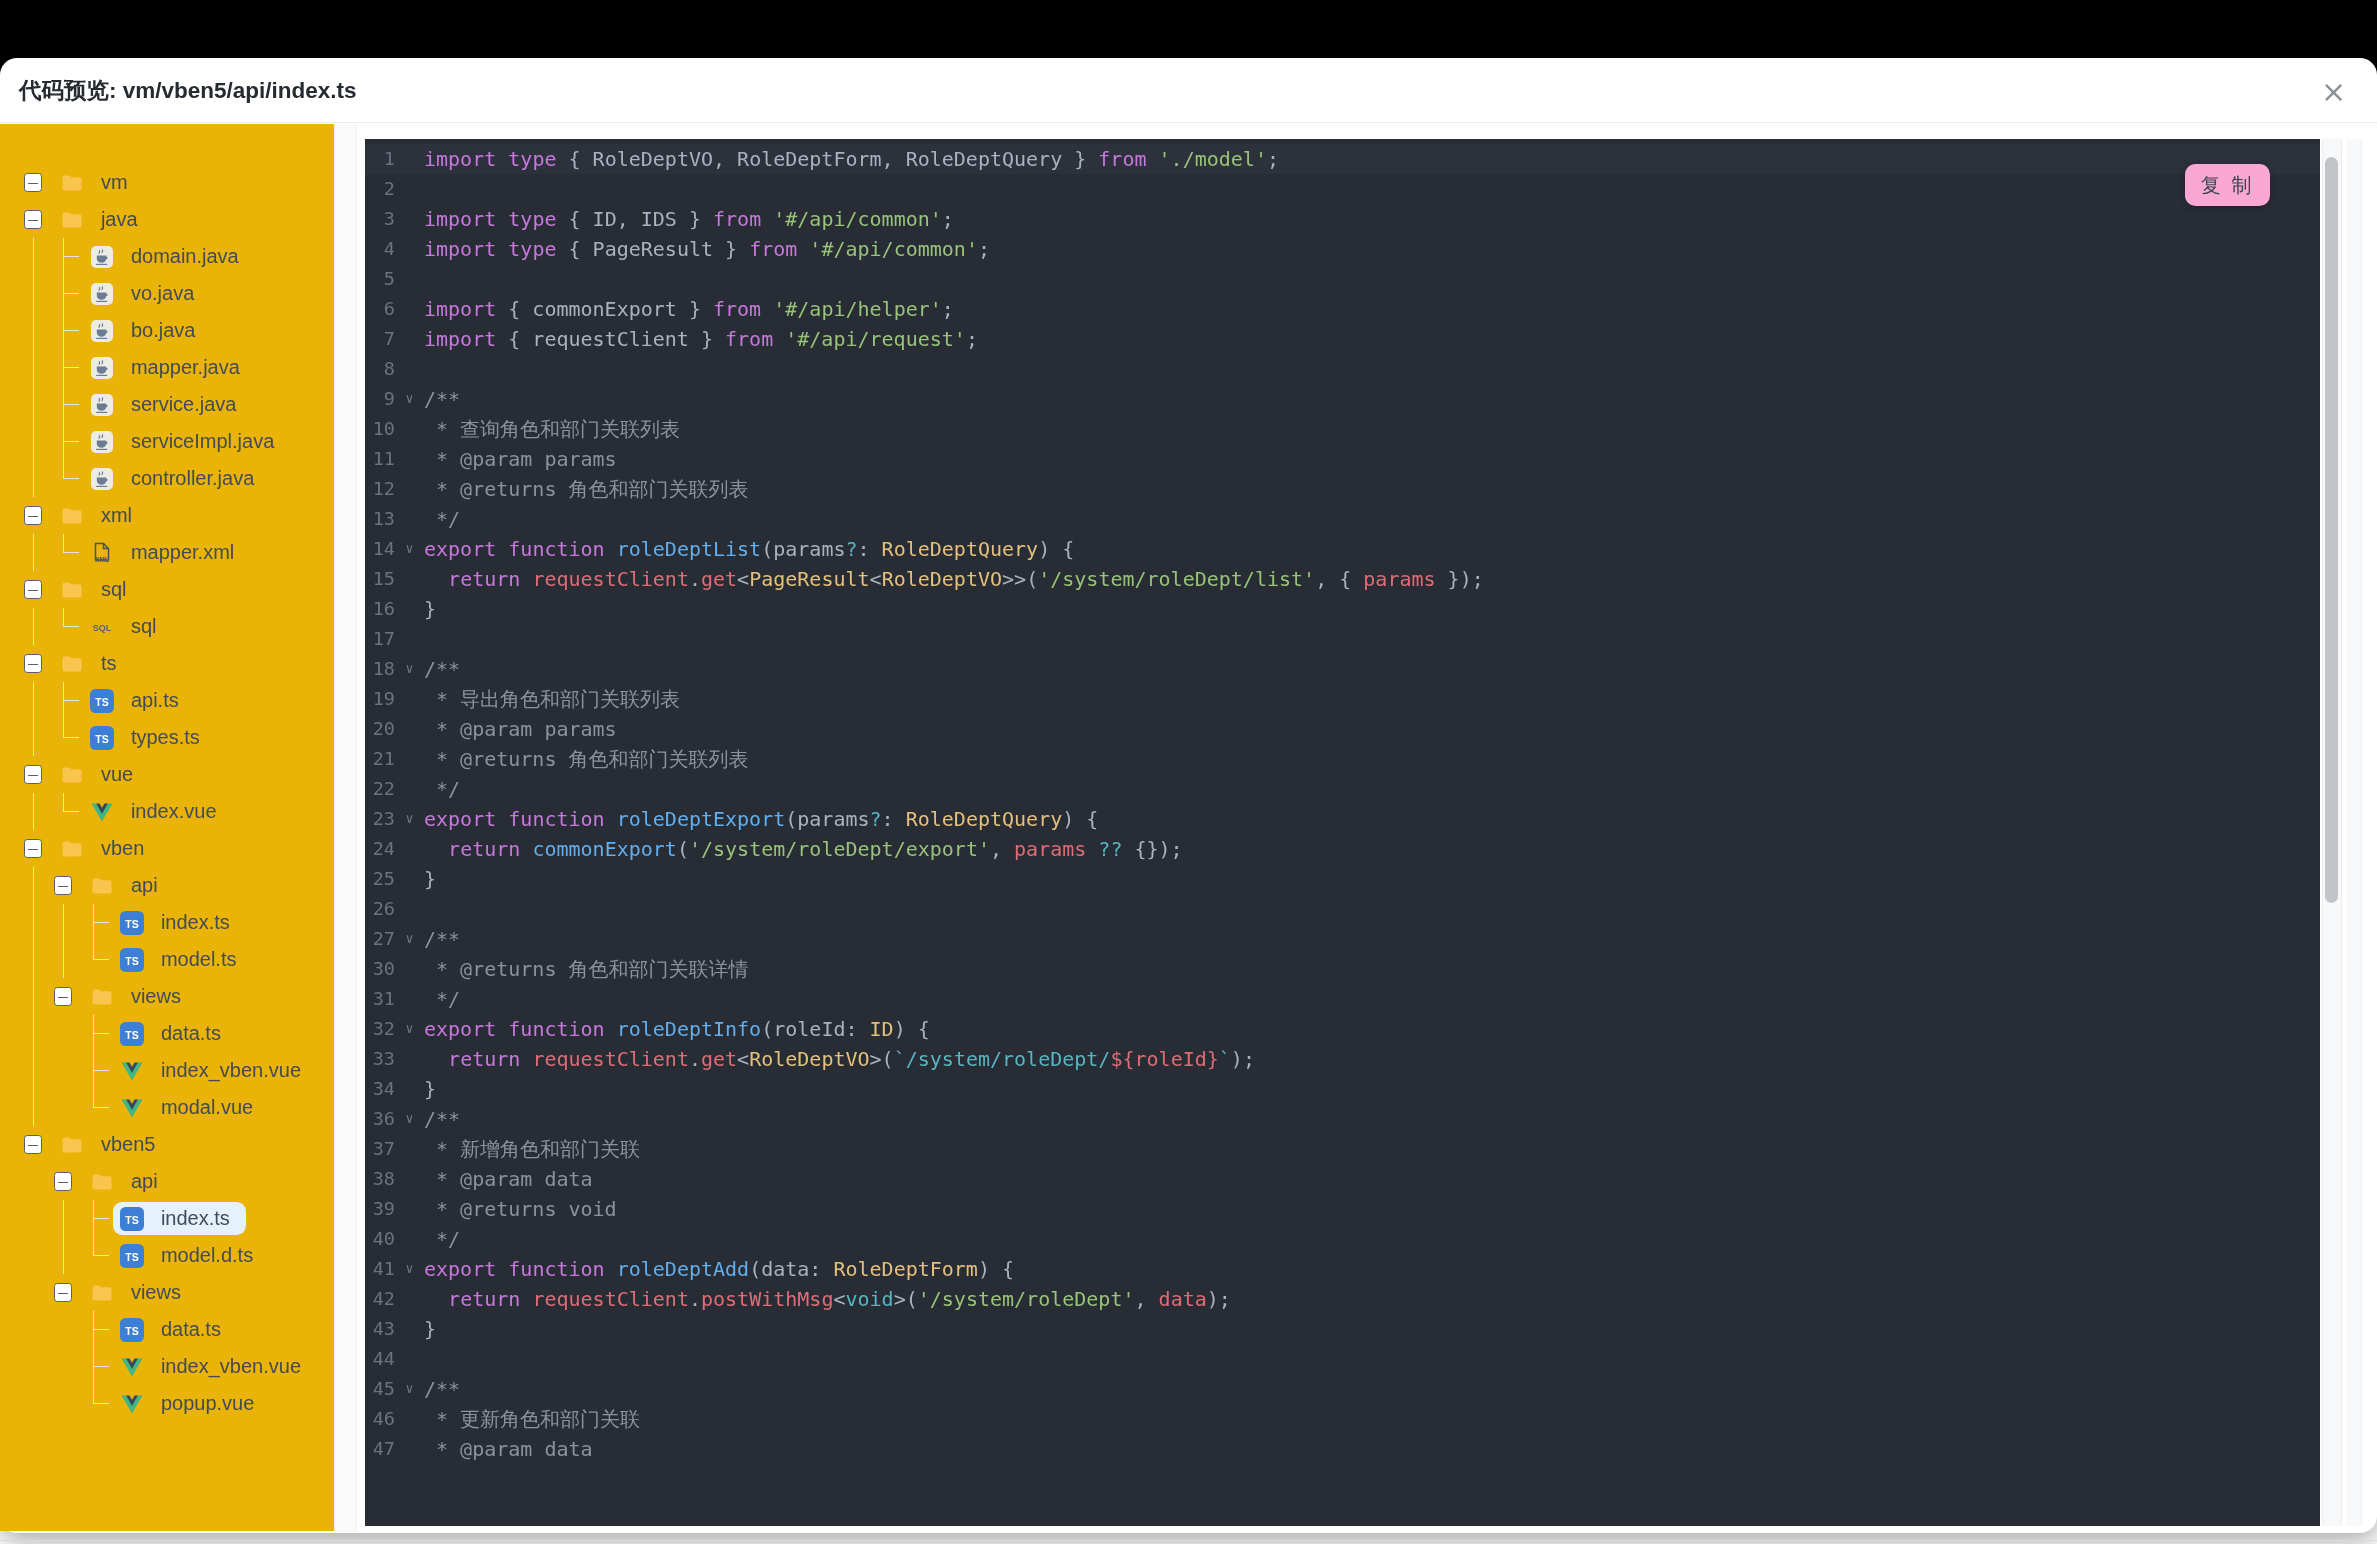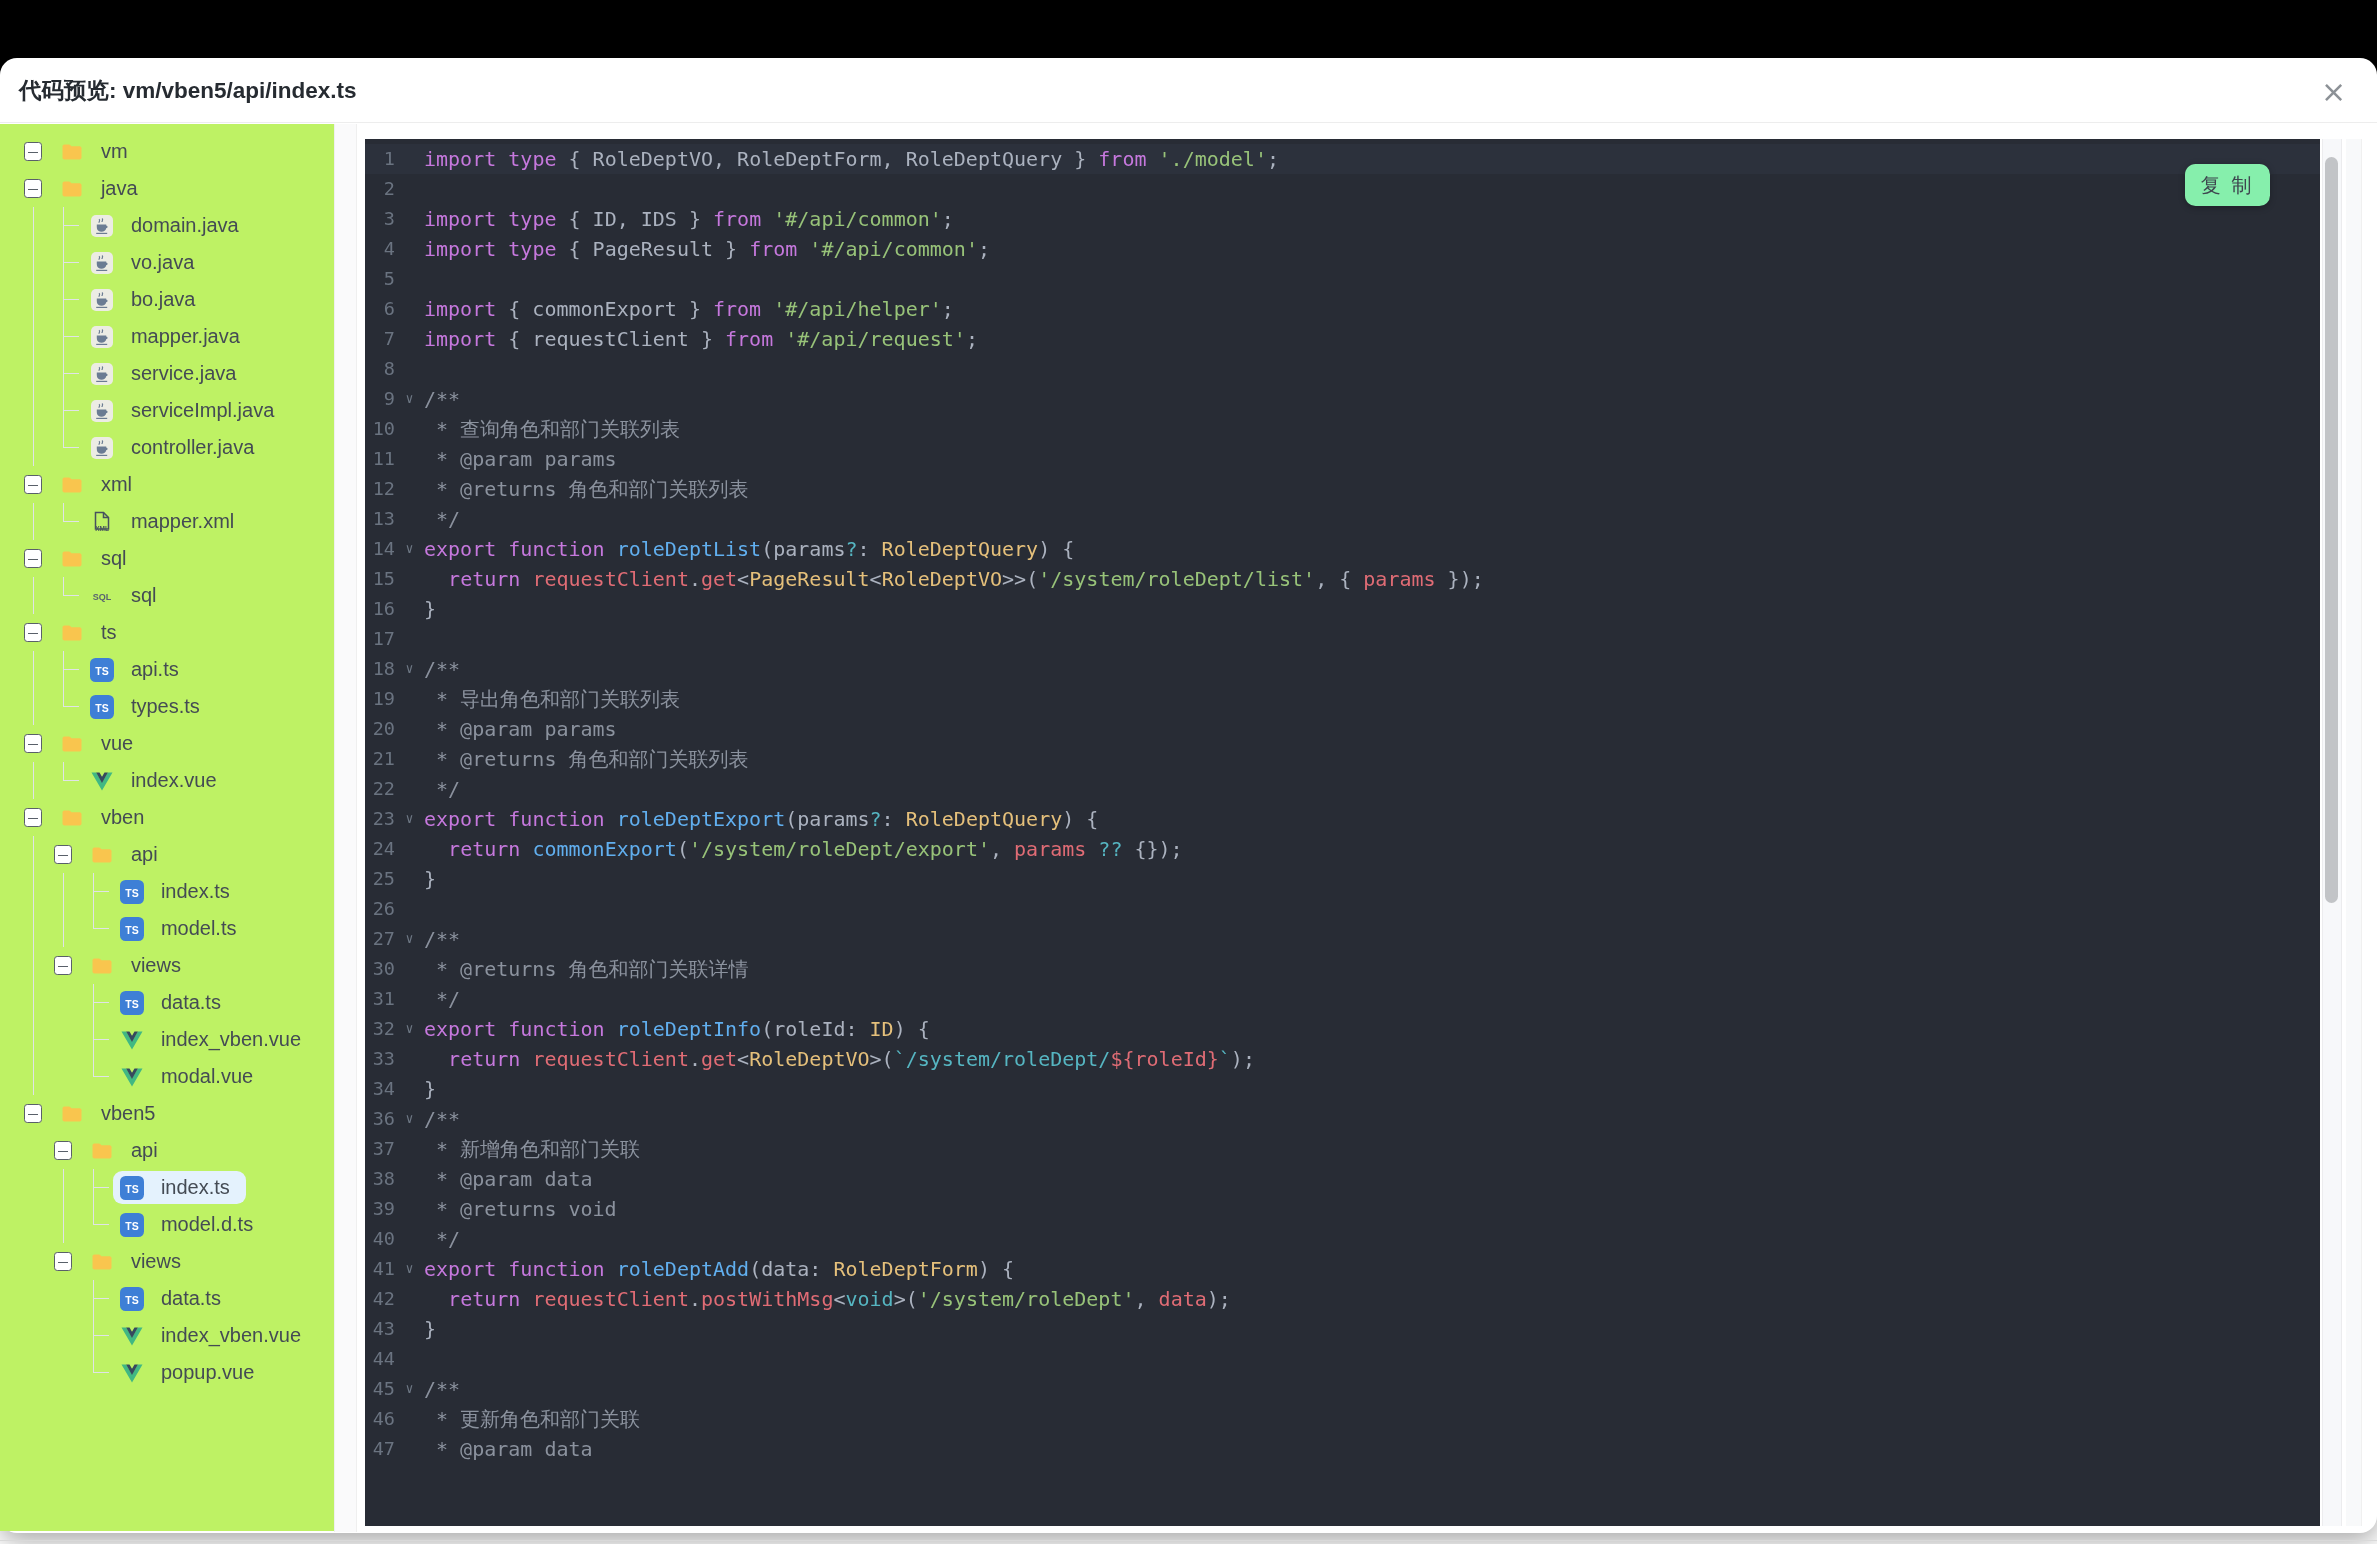--- a/index.html
+++ b/index.html
@@ -12,21 +12,21 @@
   .top-black{position:absolute;left:0;top:0;width:2377px;height:86px;background:#000}
   .bottom-hairline{position:absolute;left:0;top:1540px;width:2377px;height:1.3px;background:#D9D9D9}
   .modal{position:absolute;left:0;top:58px;width:2377px;height:1475px;background:#fff;border-radius:17px;
          box-shadow:0 8px 26.4px rgba(0,0,0,.35)}
   .modal-header{position:absolute;left:0;top:0;width:100%;height:65px;border-bottom:1.3px solid #EDEDED;
                 display:flex;align-items:center;padding:0 19px}
   .modal-title{font-size:22.5px;font-weight:700;color:#262B31}
   .close-btn{position:absolute;right:22.5px;top:12px;width:42px;height:42px;display:flex;align-items:center;justify-content:center;
              font-size:30px;color:#8C9196;cursor:pointer;font-family:"DejaVu Sans",sans-serif}
   
-  .tree{position:absolute;left:0;top:66px;width:334px;height:1407px;overflow:hidden;padding-top:9px;background:#bef264}
+  .tree{position:absolute;left:0;top:66px;width:334px;height:1407px;overflow:hidden;padding-top:40px;background:#eab308}
   .tree-row{display:flex;align-items:center;height:37px;padding-left:18px;cursor:pointer;white-space:nowrap}
   .gcell{width:30px;flex:0 0 30px;height:37px;position:relative}
   .gcell.bar::before,.gcell.tee::before{content:"";position:absolute;left:14.5px;top:0;height:37px;border-left:1.3px solid var(--guide)}
   .gcell.elbow::before{content:"";position:absolute;left:14.5px;top:0;height:18.5px;border-left:1.3px solid var(--guide)}
   .gcell.tee::after,.gcell.elbow::after{content:"";position:absolute;left:14.5px;right:-1.3px;top:18px;border-top:1.3px solid var(--guide)}
   .swcell{width:30px;flex:0 0 30px;display:flex;align-items:center;justify-content:center}
   .switcher{width:18.5px;height:18.5px;border:1.7px solid #596069;border-radius:3.3px;position:relative;background:#fff}
   .switcher::after{content:"";position:absolute;left:3.3px;right:3.3px;top:50%;border-top:1.7px solid #596069}
   .pill{display:flex;align-items:center;margin-left:5.3px;padding:4.6px 16px 4.6px 6.6px;border-radius:9.2px}
   .pill.sel{background:#E4F2FD}
@@ -37,21 +37,21 @@
                      border-left:1.3px solid #EFEFEF;border-right:1.3px solid #EFEFEF}
   
   .editor{position:absolute;left:365px;top:81px;width:1955px;height:1387px;background:var(--ed-bg);overflow:hidden;padding-top:5.3px}
   .cline{display:flex;height:30px;line-height:30px;white-space:pre;font-family:"DejaVu Sans Mono",monospace;font-size:20px}
   .cline.hl{background:var(--ed-hl)}
   .ln{width:30px;flex:0 0 30px;text-align:right;color:var(--ed-gutter);font-size:18.5px}
   .fold{width:29px;flex:0 0 29px;text-align:center;color:#6E7885;font-size:13.2px}
   .ctext{flex:1}
   .tk-k{color:var(--kw)} .tk-t{color:var(--pl)} .tk-s{color:var(--str)} .tk-f{color:var(--fn)}
   .tk-ty{color:var(--ty)} .tk-v{color:var(--vr)} .tk-o{color:var(--op)} .tk-c{color:var(--cm)}
-  .copy-btn{position:absolute;right:50px;top:25px;width:85px;height:42px;background:#86efac;border:none;border-radius:10.6px;
+  .copy-btn{position:absolute;right:50px;top:25px;width:85px;height:42px;background:#f9a8d4;border:none;border-radius:10.6px;
             font-size:20px;color:#3E464F;letter-spacing:2.6px;cursor:pointer;box-shadow:0 1.3px 6.6px rgba(0,0,0,.25);
             font-family:"Liberation Sans",sans-serif;display:flex;align-items:center;justify-content:center}
   .v-scroll{position:absolute;left:2322px;top:81px;width:20px;height:1387px;background:#F7F8FA;
             border-left:1.3px solid #ECECEE;border-right:1.3px solid #ECECEE}
   .v-thumb{position:absolute;left:2px;top:18.5px;width:13.2px;height:746px;background:#C2C4C7;border-radius:6.6px}
   .v-scroll2{position:absolute;left:2346px;top:81px;width:16px;height:1387px;background:#F8F9FA;border-right:1.3px solid #F0F0F0}
 </style>
 </head>
 <body>
 

